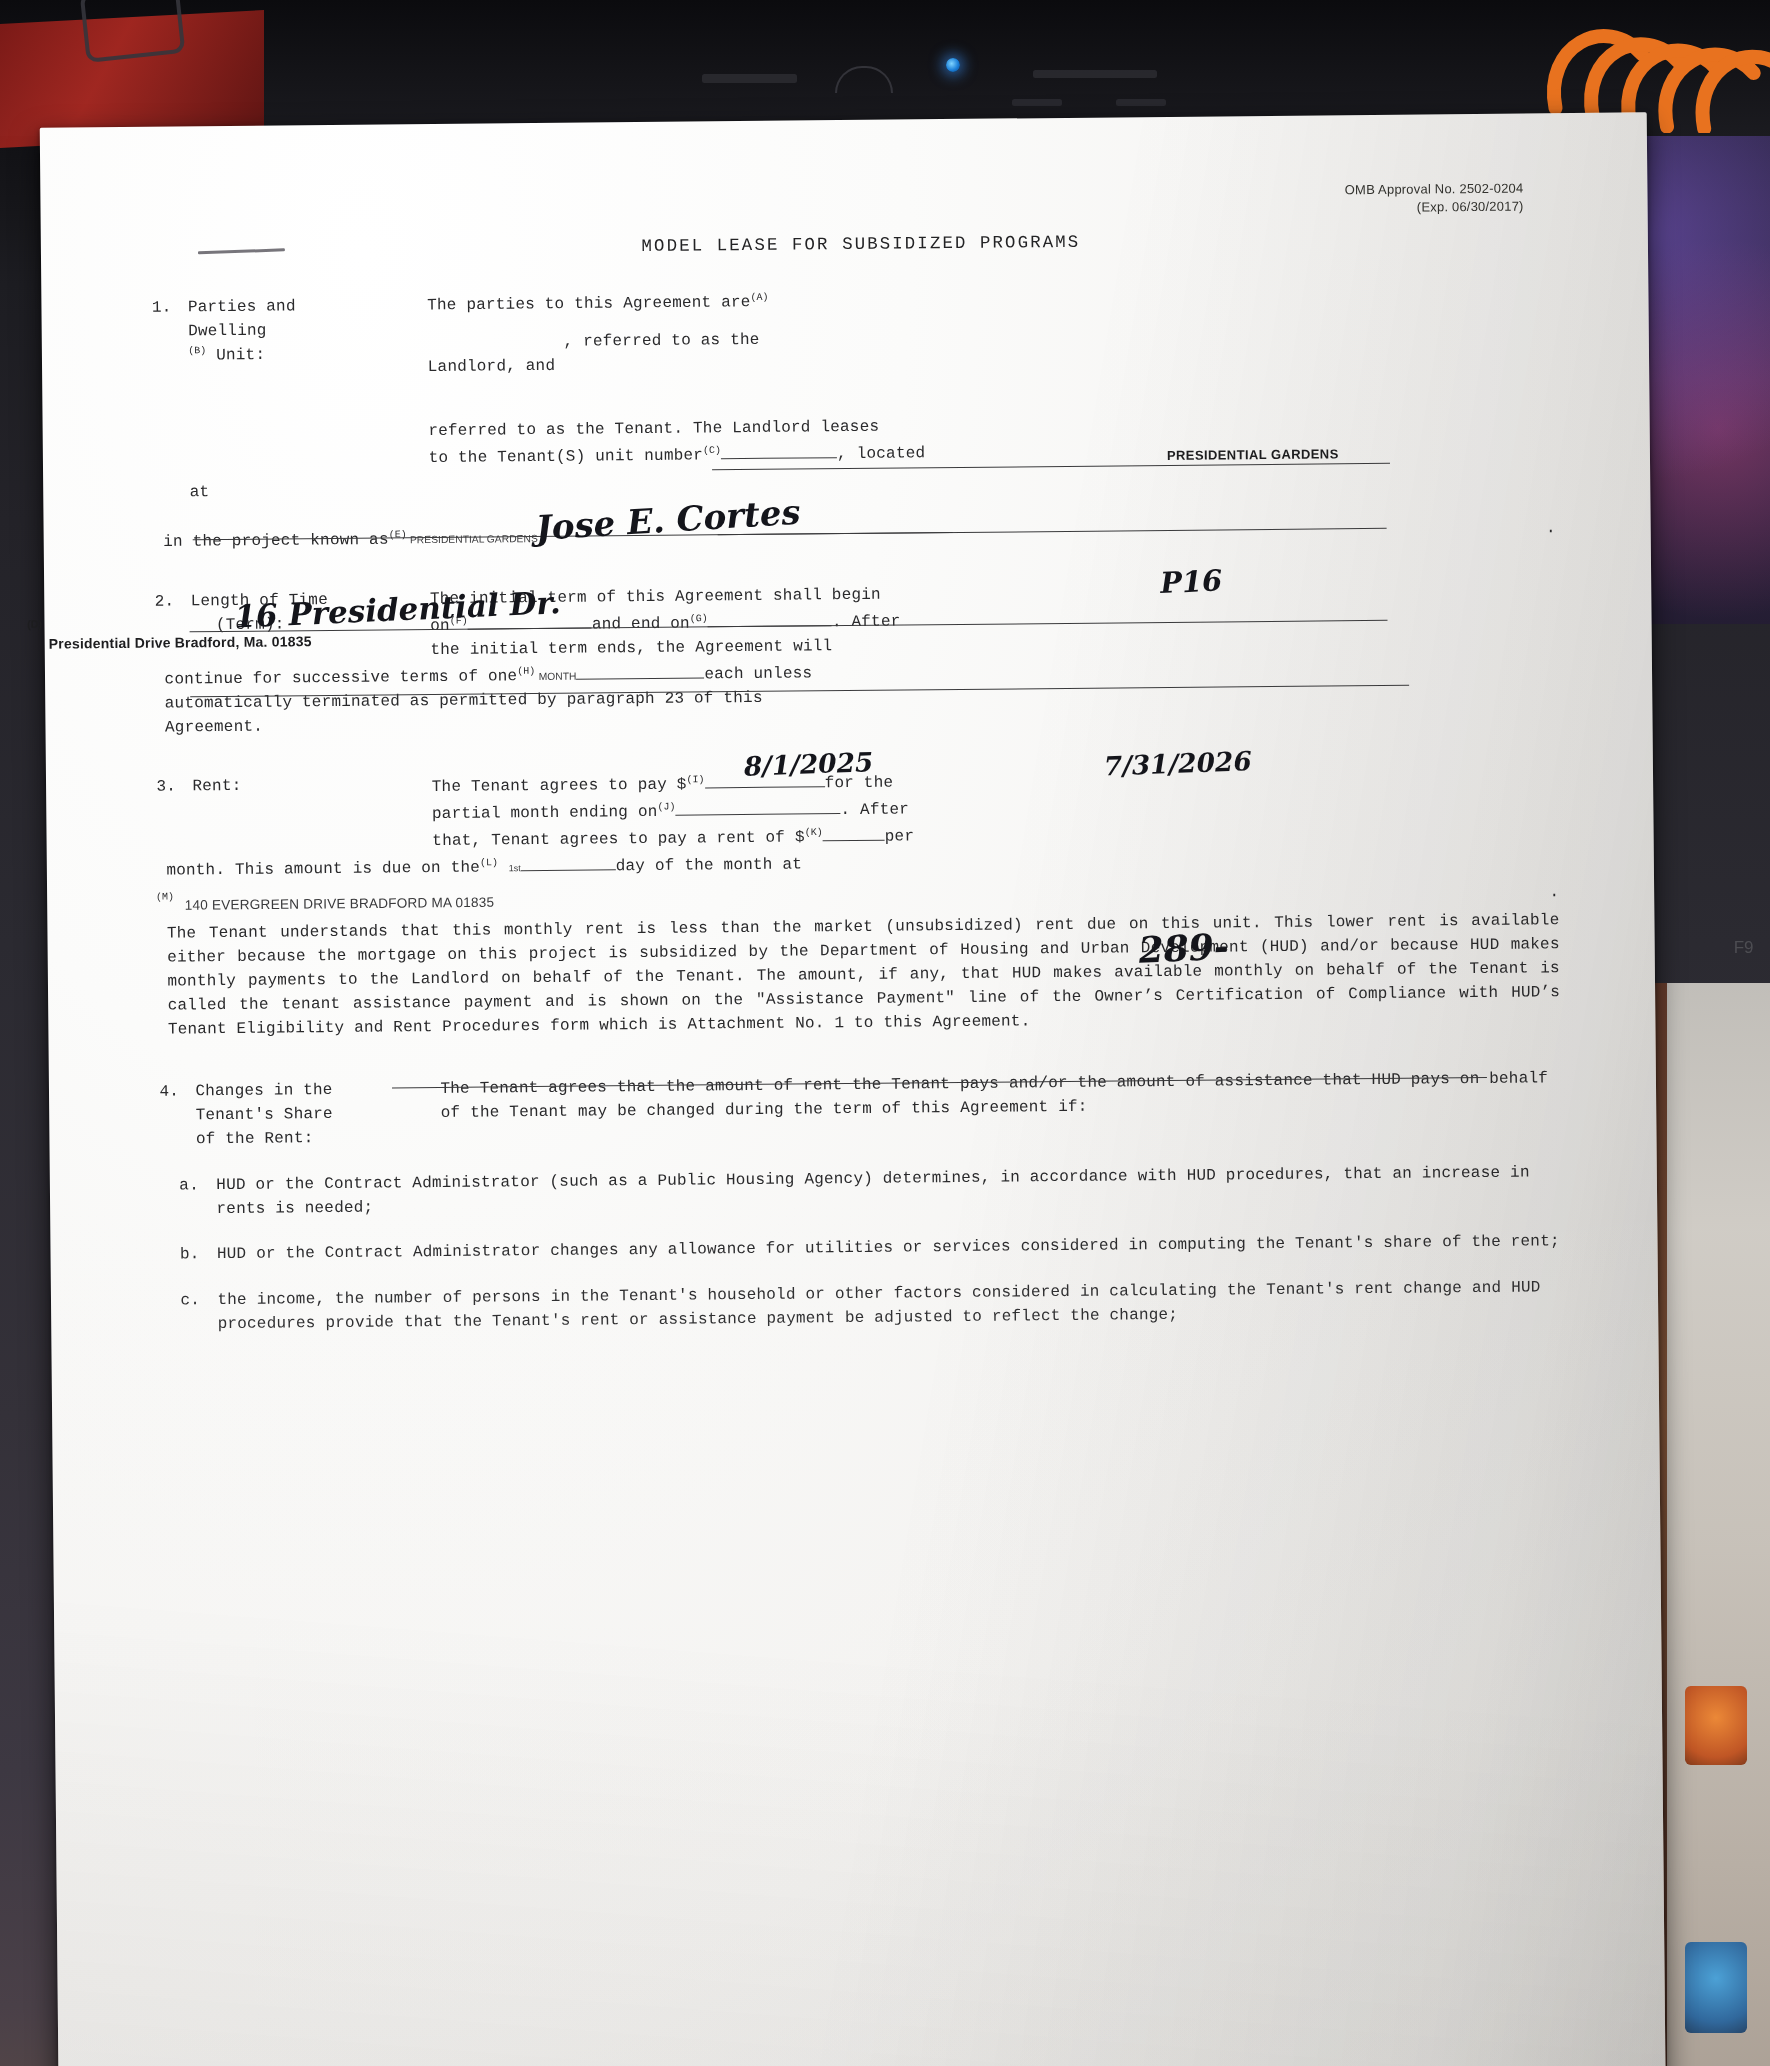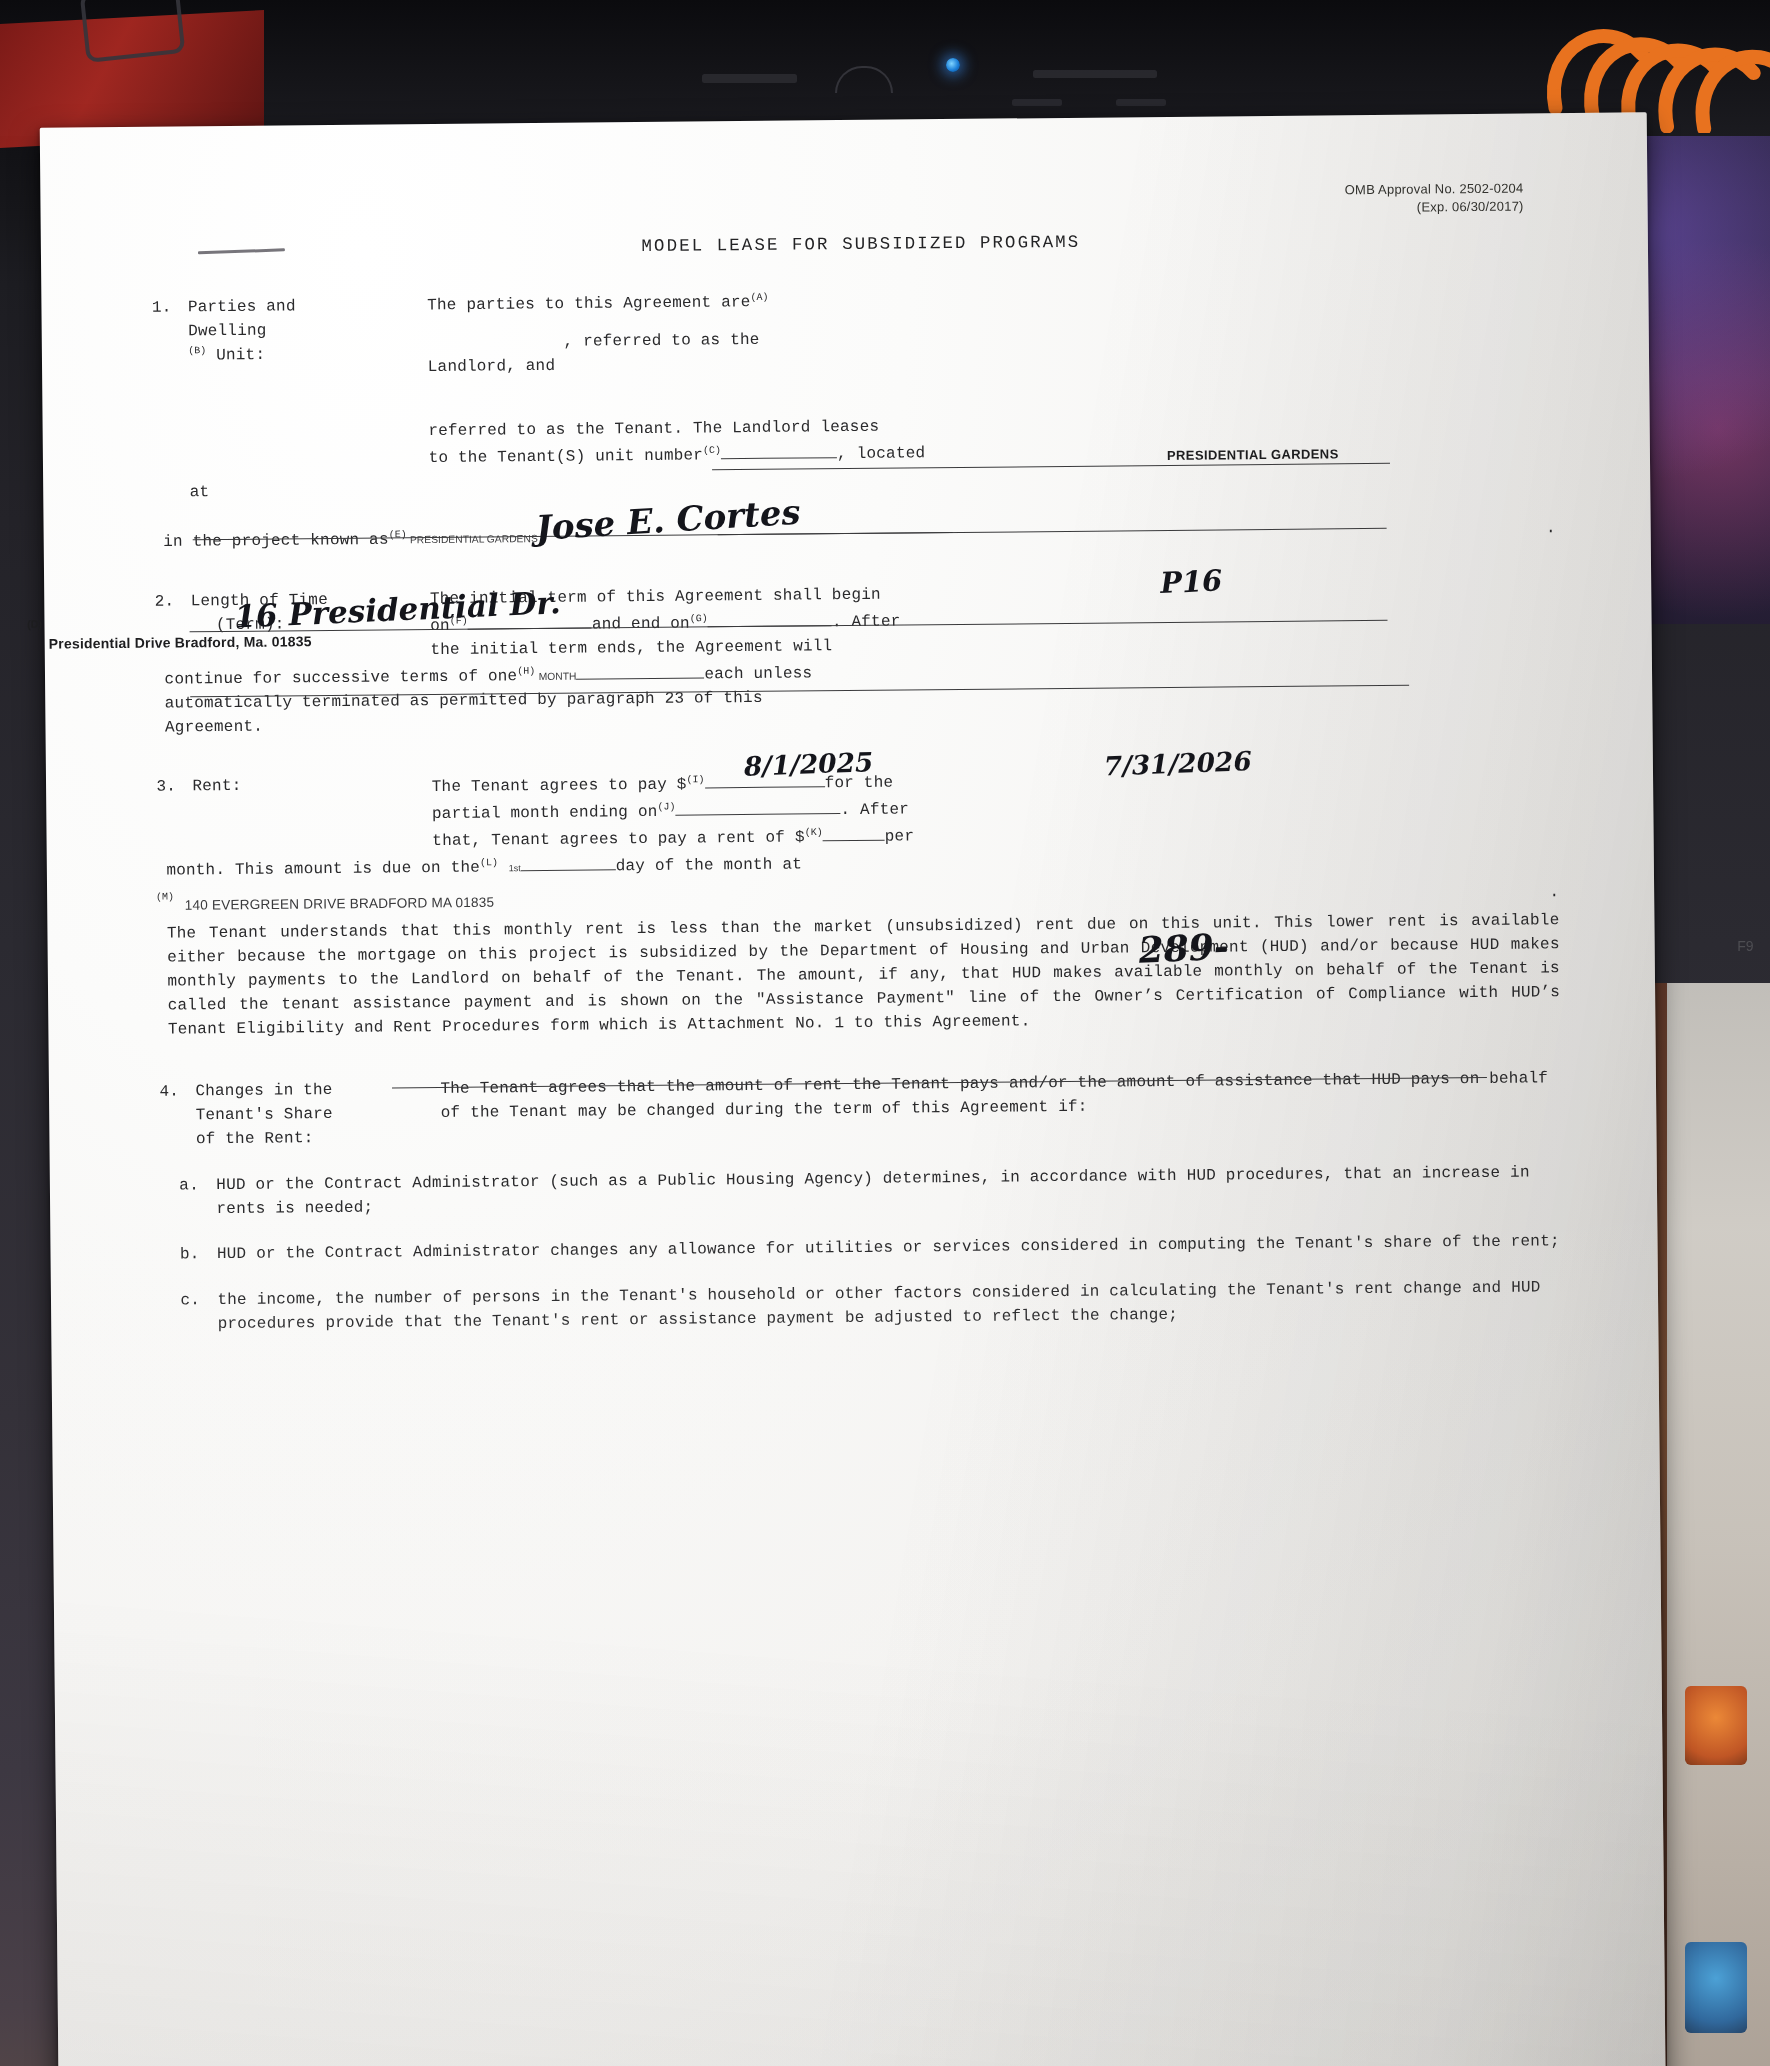--- a/index.html
+++ b/index.html
@@ -110,21 +110,21 @@
     right: 23px; top: 1942px;
     width: 62px; height: 91px;
     background: radial-gradient(circle at 50% 40%, #3aa0e0, #1a5d9c 70%, #0e3560);
     border-radius: 5.8px;
     opacity: .85;
   }
   .key-hint {
     position: absolute;
     color: #4d4d52;
     font-family: "Liberation Sans", sans-serif;
-    font-size: 14px;
+    font-size: 17px;
   }
 
   
   .page-wrap {
     position: absolute;
     left: 50px;
     top: 120px;
     width: 1607px;
     height: 2145px;
     transform: rotate(-0.55deg);

